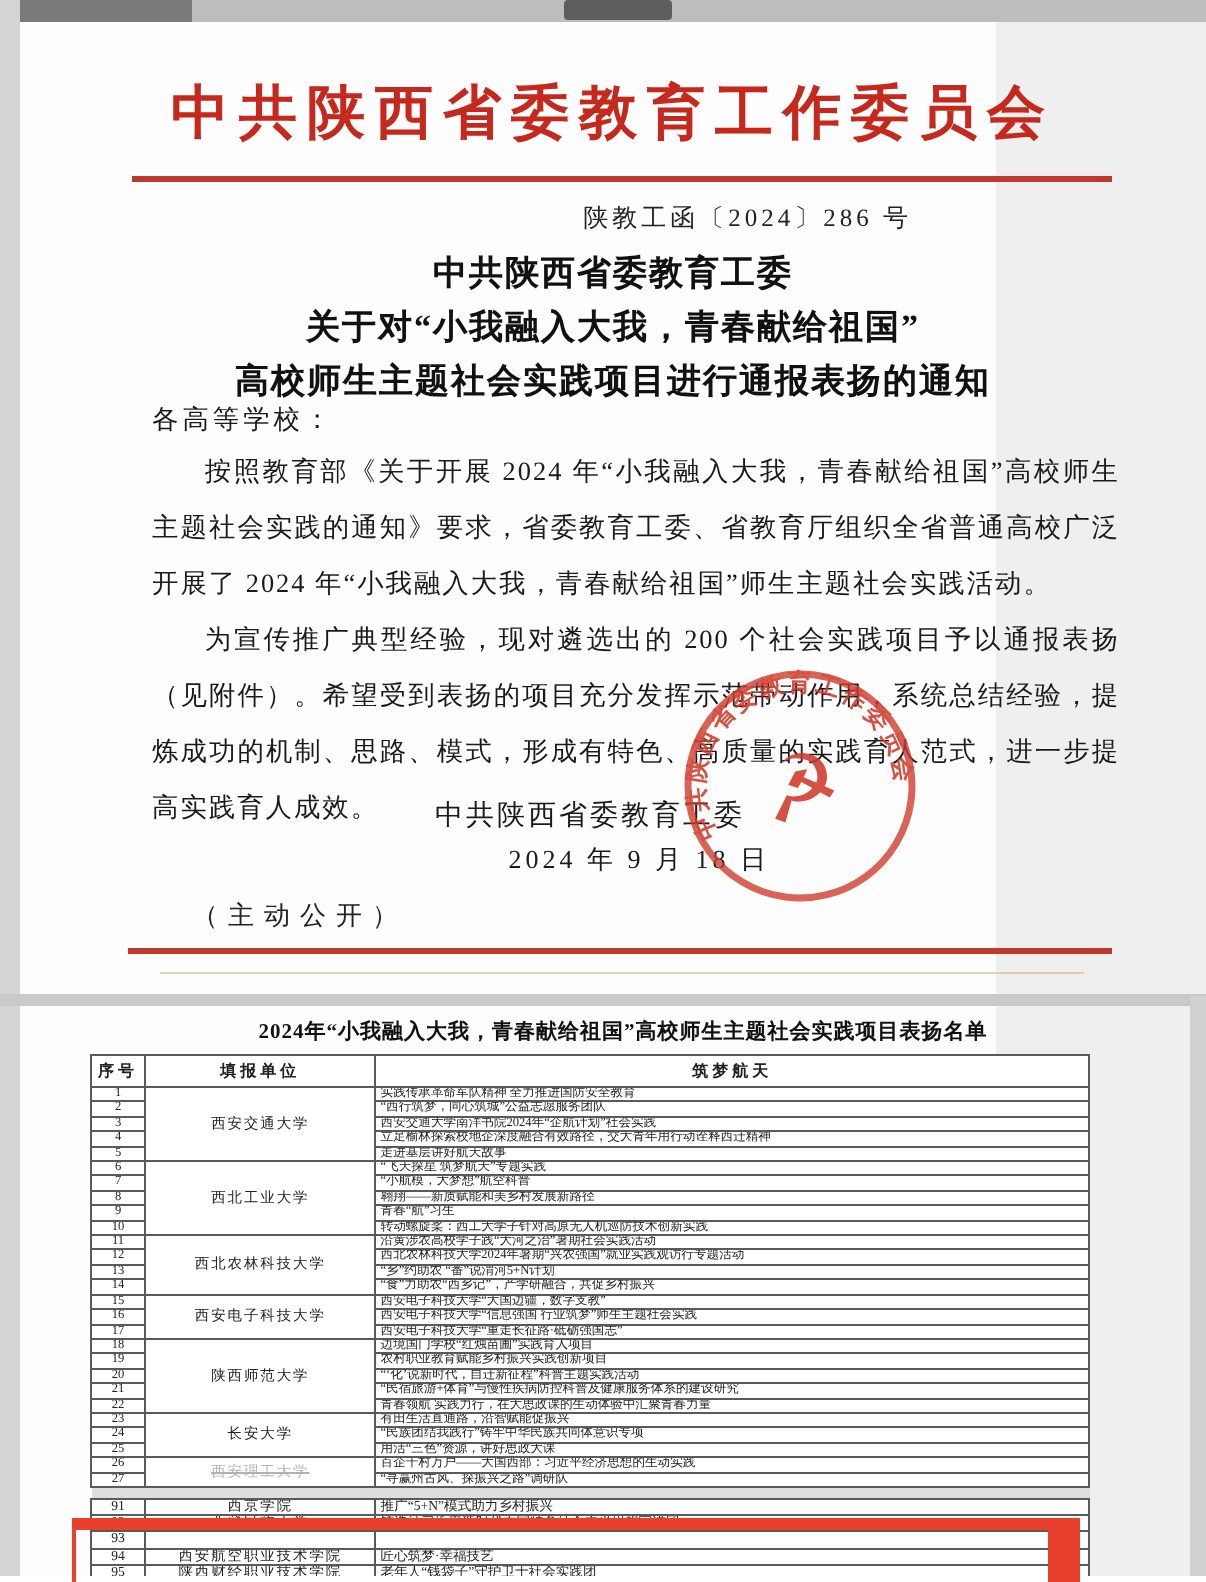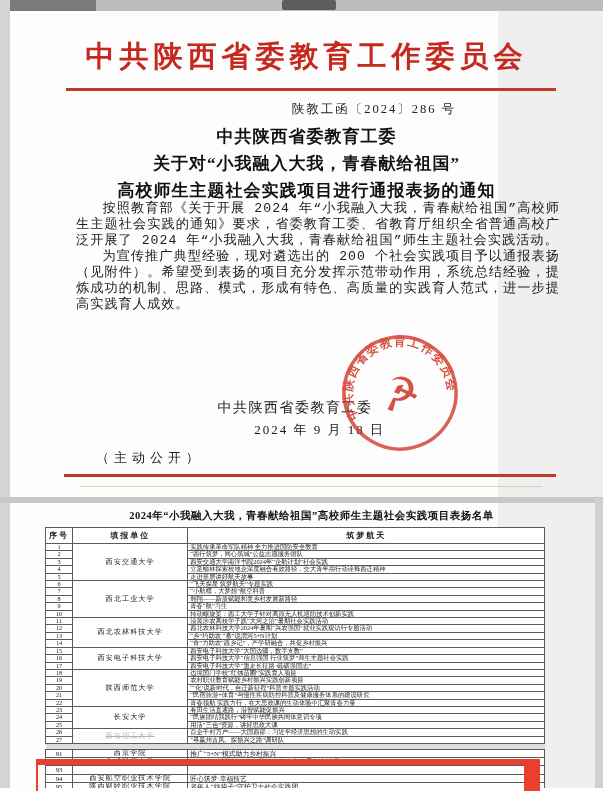--- a/index.html
+++ b/index.html
@@ -15,21 +15,21 @@
   .org-title{position:absolute;left:0;top:26px;width:593px;text-align:center;
     color:#c5281c;font-size:29px;font-weight:bold;letter-spacing:5px;white-space:nowrap;}
   .red-rule{position:absolute;left:56px;top:77px;width:490px;height:3px;background:#bf3a2e;}
   .doc-no{position:absolute;right:42px;top:90px;font-size:12.5px;color:#222;letter-spacing:2px;}
 
   .notice-title{position:absolute;left:0;top:112px;width:593px;text-align:center;
     font-size:17px;font-weight:bold;color:#111;line-height:27px;letter-spacing:1px;}
 
   .body-text{position:absolute;left:66px;top:190px;width:484px;font-size:13.2px;color:#1a1a1a;}
   .salutation{letter-spacing:2px;margin-bottom:3px;}
-  .para{text-indent:2em;text-align:justify;line-height:16px;letter-spacing:1px;margin:0;font-family:Liberation Mono, monospace;}
+  .para{text-indent:2em;text-align:justify;line-height:28px;letter-spacing:1px;margin:0;}
 
   .seal{position:absolute;left:326px;top:318px;width:128px;height:128px;z-index:3;
     transform:rotate(-14deg);opacity:.88;}
   .sign-org{position:absolute;right:113px;top:388px;width:180px;text-align:center;
     font-size:14px;letter-spacing:1.5px;color:#1a1a1a;z-index:2;}
   .sign-date{position:absolute;right:113px;top:410px;width:180px;text-align:right;
     font-size:13px;letter-spacing:2px;color:#1a1a1a;z-index:2;}
 
   .public-note{position:absolute;left:86px;top:438px;font-size:13px;letter-spacing:5px;color:#222;}
   .bottom-rule{position:absolute;left:54px;top:463px;width:492px;height:3px;background:#bf3a2e;}
@@ -70,20 +70,21 @@
     <div class="red-rule"></div>
     <div class="doc-no">陕教工函〔2024〕286 号</div>
 
     <div class="notice-title">
       <div>中共陕西省委教育工委</div>
       <div>关于对“小我融入大我，青春献给祖国”</div>
       <div>高校师生主题社会实践项目进行通报表扬的通知</div>
     </div>
 
     <div class="body-text">
+      <div class="salutation">各高等学校：</div>
       <p class="para">按照教育部《关于开展 2024 年“小我融入大我，青春献给祖国”高校师生主题社会实践的通知》要求，省委教育工委、省教育厅组织全省普通高校广泛开展了 2024 年“小我融入大我，青春献给祖国”师生主题社会实践活动。</p>
       <p class="para">为宣传推广典型经验，现对遴选出的 200 个社会实践项目予以通报表扬（见附件）。希望受到表扬的项目充分发挥示范带动作用，系统总结经验，提炼成功的机制、思路、模式，形成有特色、高质量的实践育人范式，进一步提高实践育人成效。</p>
     </div>
 
     <svg class="seal" viewBox="0 0 128 128">
       <circle cx="64" cy="64" r="56" fill="none" stroke="#cf3a2a" stroke-width="3.5" opacity="0.9"></circle>
       <defs>
           <path id="sealArc" d="M 18 78 A 48 48 0 1 1 110 78"></path>
         </defs>
       <text font-size="12" fill="#cf3a2a" font-weight="bold" letter-spacing="1.5">

